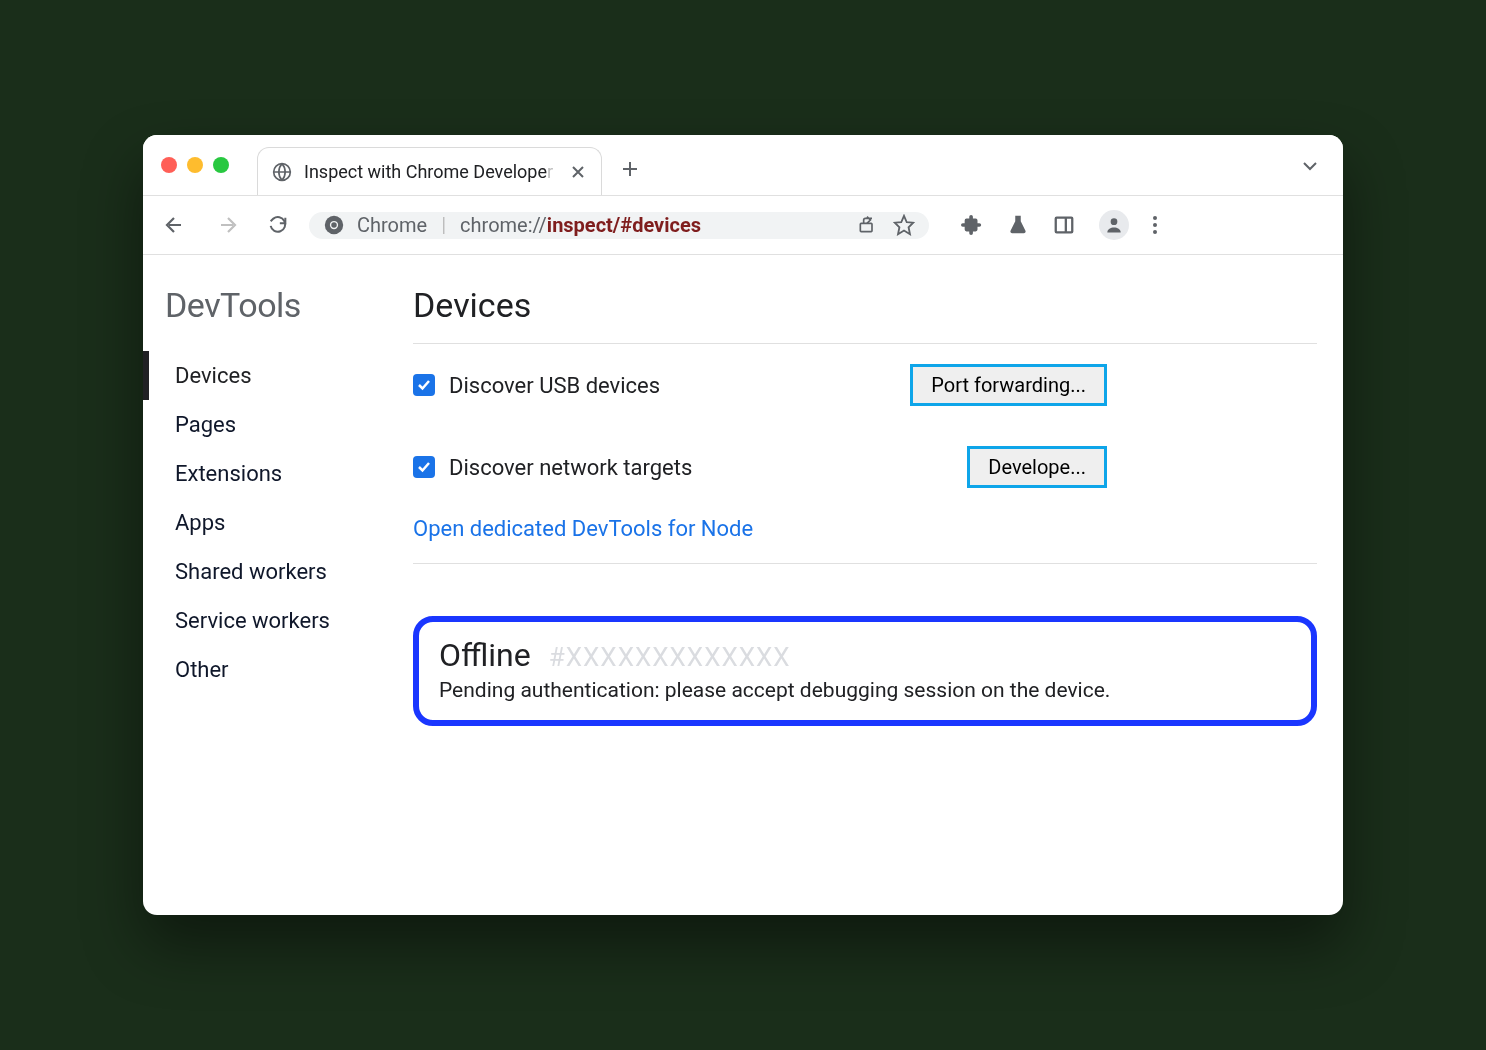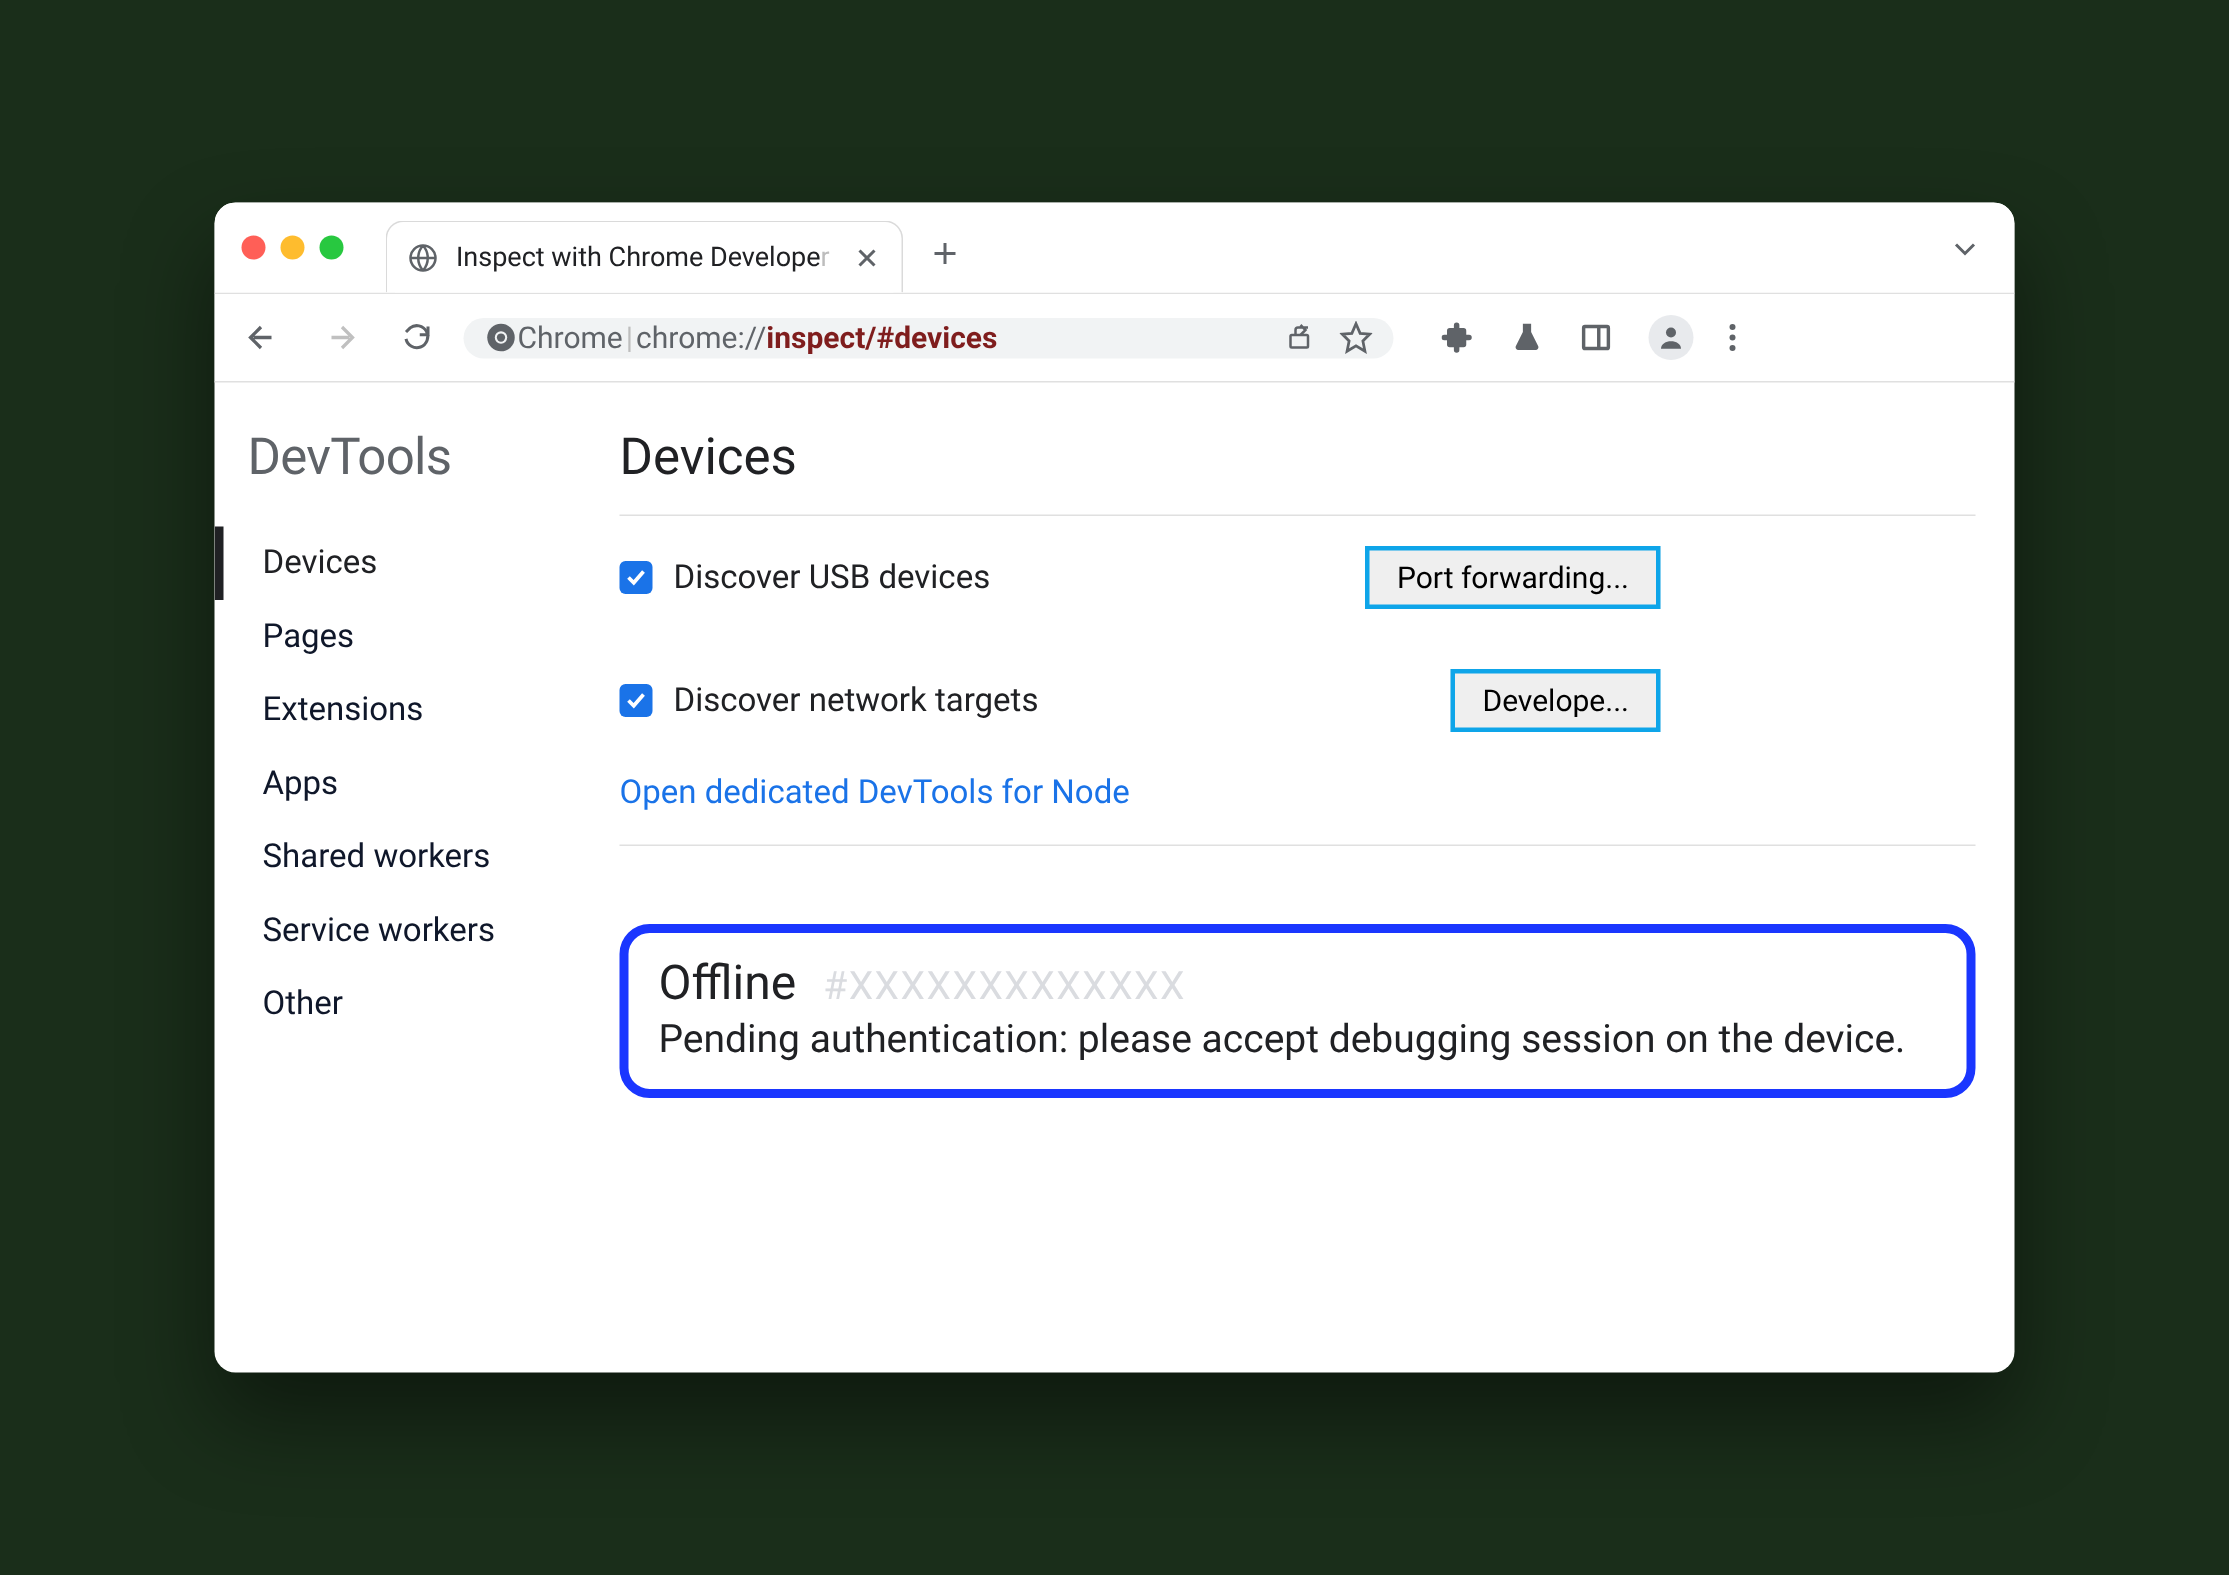--- a/index.html
+++ b/index.html
@@ -78,20 +78,21 @@
   .nav-icons .disabled { color: #c0c0c0; }
   .omnibox {
     flex: 0 0 auto;
     width: 620px;
     height: 27px;
     background: #f1f3f4;
     border-radius: 21px;
     display: flex;
     align-items: center;
     padding: 0 14px;
+    gap: 12px;
     color: #5f6368;
     font-size: 20px;
   }
   .omnibox .chrome-ico {
     width: 22px; height: 22px;
   }
   .omnibox .label { color: #5f6368; }
   .omnibox .sep { color: #bdbdbd; margin: 0 2px; }
   .omnibox .url { color: #7f1d1d; font-weight: bold; }
   .omnibox-right { margin-left: auto; display: flex; gap: 16px; align-items: center; color: #5f6368; }
@@ -178,21 +179,21 @@
   }
   .highlight-box {
     margin-top: 52px;
     border: 6px solid #1a36ff;
     border-radius: 20px;
     padding: 14px 20px 18px 20px;
   }
   .offline-row { display: flex; align-items: baseline; gap: 18px; }
   .offline-title { font-size: 32px; color: #202124; }
   .offline-hash { font-size: 26px; color: #dadce0; letter-spacing: 1px; }
-  .offline-msg { font-size: 26px; color: #202124; margin-top: 4px; }
+  .offline-msg { font-size: 21px; color: #202124; margin-top: 4px; }
   svg { display: block; }
 </style>
 </head>
 <body>
 
 <div class="window">
 
   <div class="titlebar">
     <div class="traffic-lights">
       <div class="tl red"></div>

